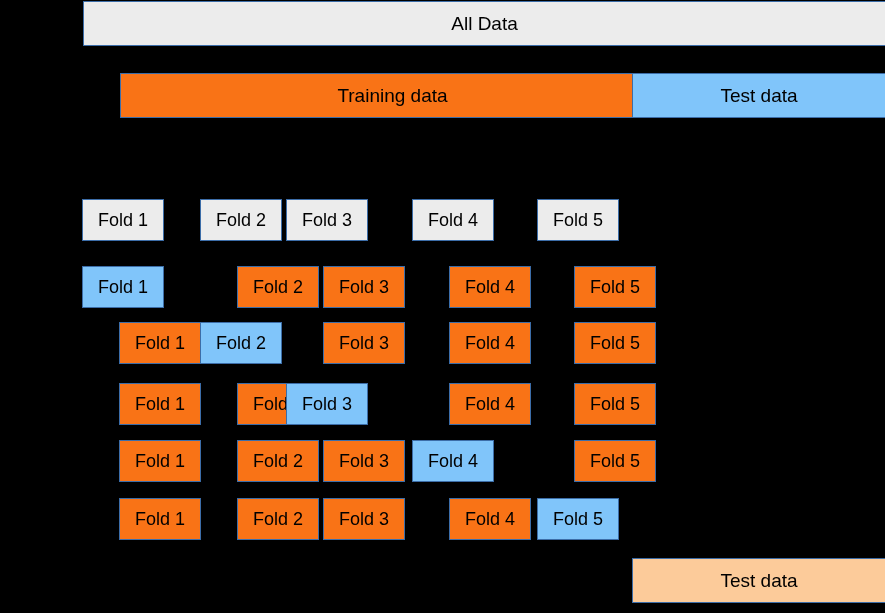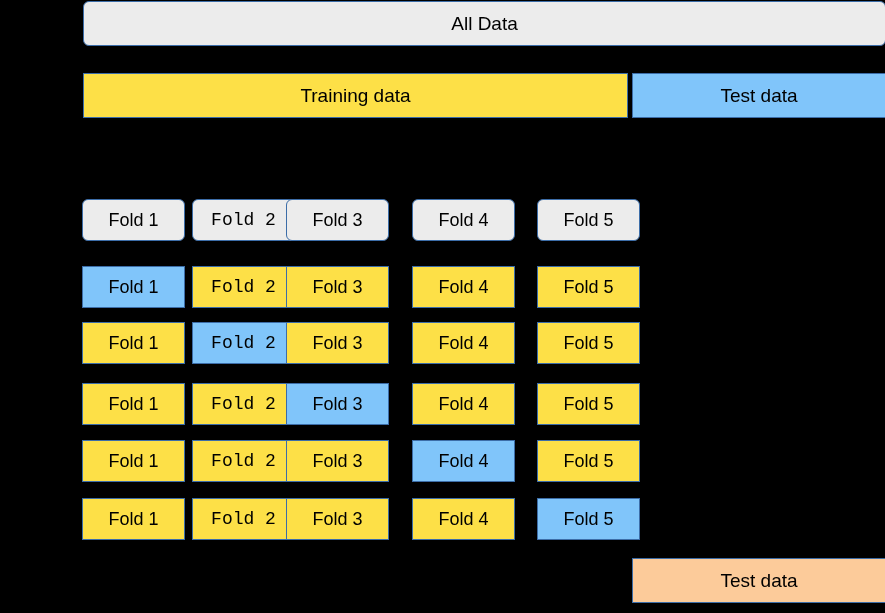--- a/index.html
+++ b/index.html
@@ -37,22 +37,22 @@
     white-space: nowrap;
     overflow: hidden;
   }
 
   .box-label {
     display: block;
     color: #000000;
   }
 
   
-  .fill-grey   { background: #ececec; border-radius: 6px; }
-  .fill-green  { background: #fde047; }
+  .fill-grey   { background: #ececec; }
+  .fill-green  { background: #f97316; margin-left: 37px; }
   .fill-blue   { background: #80c5fa; }
   .fill-orange { background: #fccb9a; }
 
   
   .band {
     height: 45px;
     font-size: 19px;
   }
   #all-data-box {
     left: 83px;
@@ -80,26 +80,26 @@
   
   .fold-row {
     position: absolute;
     left: 82px;
     width: 544px;
     height: 42px;
   }
   .fold-box {
     position: absolute;
     top: 0;
-    width: 103px;
+    width: 82px;
     height: 42px;
     font-size: 18px;
   }
   .col-0 { left: 0px; }
-  .col-1 { left: 110px; font-family: Liberation Mono, monospace; }
+  .col-1 { left: 118px; }
   .col-2 { left: 204px; }
   .col-3 { left: 330px; text-align: center; }
   .col-4 { left: 455px; }
 
   .row-0 { top: 199px; }
   .row-1 { top: 266px; }
   .row-2 { top: 322px; }
   .row-3 { top: 383px; }
   .row-4 { top: 440px; }
   .row-5 { top: 498px; }

